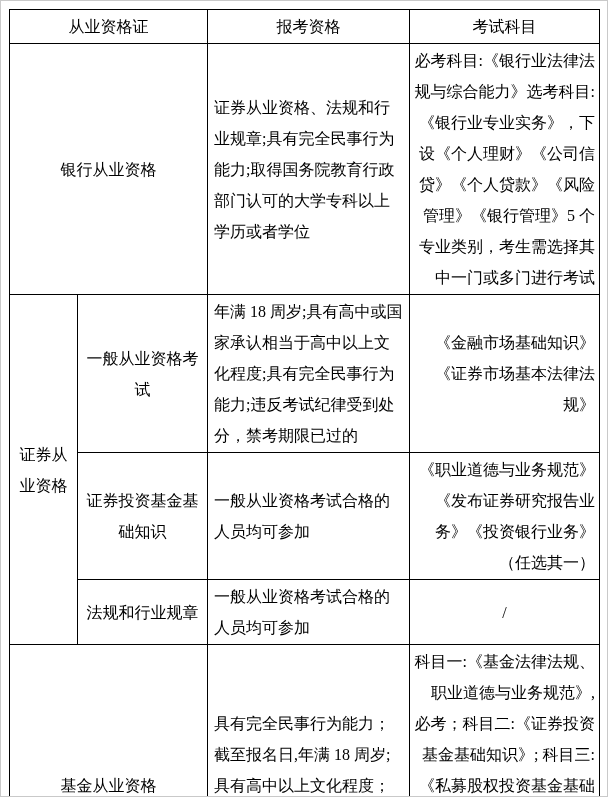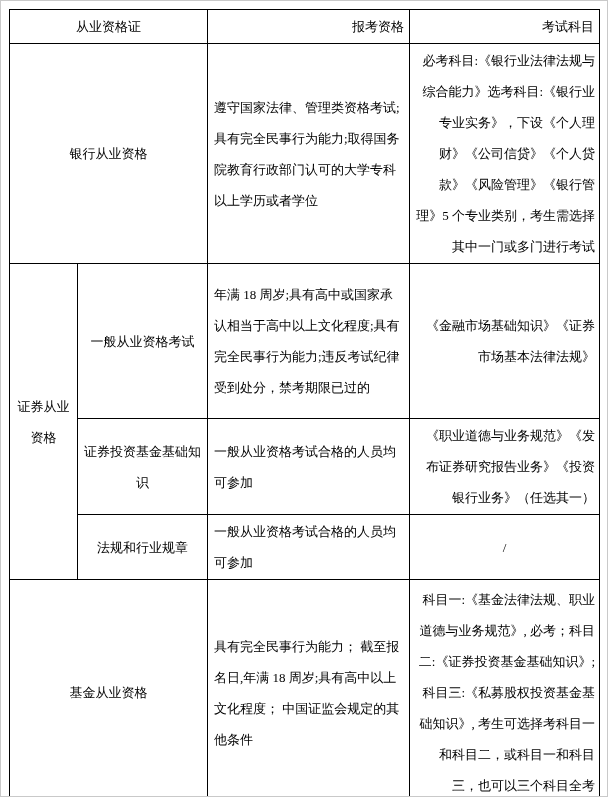--- a/index.html
+++ b/index.html
@@ -22,29 +22,29 @@
     table-layout: fixed;
     width: 590px;
   }
   .qual-table col.col-a { width: 68px; }
   .qual-table col.col-b { width: 130px; }
   .qual-table col.col-c { width: 202px; }
   .qual-table col.col-d { width: 190px; }
   .qual-table th, .qual-table td {
     border: 1px solid #000000;
     color: #000000;
-    font-size: 13px;
+    font-size: 16px;
     font-weight: normal;
     line-height: 31px;
     vertical-align: middle;
     box-sizing: border-box;
     word-break: break-all;
   }
   .c-center { text-align: center; padding: 1px 3px; }
-  .c-left   { text-align: right;   padding: 1px 5px; }
+  .c-left   { text-align: center;   padding: 1px 5px; }
   .c-body   { text-align: left;   padding: 1px 5px 1px 6px; }
   .c-subj   { text-align: right;   padding: 1px 4px 1px 4px; }
   tr.r-head  td, tr.r-head  th { height: 30px; }
   tr.r-bank  td { height: 220px; }
   tr.r-sec1  td { height: 155px; }
   tr.r-sec2  td { height: 85px; }
   tr.r-sec3  td { height: 64px; }
   tr.r-fund  td { height: 226px; }
 </style>
 </head>
@@ -61,21 +61,21 @@
     <thead>
       <tr class="r-head">
         <th colspan="2" class="c-center">从业资格证</th>
         <th class="c-left">报考资格</th>
         <th class="c-left">考试科目</th>
       </tr>
     </thead>
     <tbody>
       <tr class="r-bank">
         <td colspan="2" class="c-center">银行从业资格</td>
-        <td class="c-body">遵守国家法律、管理类资格考试;具有完全民事行为能力;取得国务院教育行政部门认可的大学专科以上学历或者学位</td>
+        <td class="c-body">证券从业资格、法规和行业规章;具有完全民事行为能力;取得国务院教育行政部门认可的大学专科以上学历或者学位</td>
         <td class="c-subj">必考科目:《银行业法律法规与综合能力》选考科目:《银行业专业实务》，下设《个人理财》《公司信贷》《个人贷款》《风险管理》《银行管理》5 个专业类别，考生需选择其中一门或多门进行考试</td>
       </tr>
 
       <tr class="r-sec1">
         <td rowspan="3" class="c-center">证券从业资格</td>
         <td class="c-center">一般从业资格考试</td>
         <td class="c-body">年满 18 周岁;具有高中或国家承认相当于高中以上文化程度;具有完全民事行为能力;违反考试纪律受到处分，禁考期限已过的</td>
         <td class="c-subj">《金融市场基础知识》《证券市场基本法律法规》</td>
       </tr>
 

